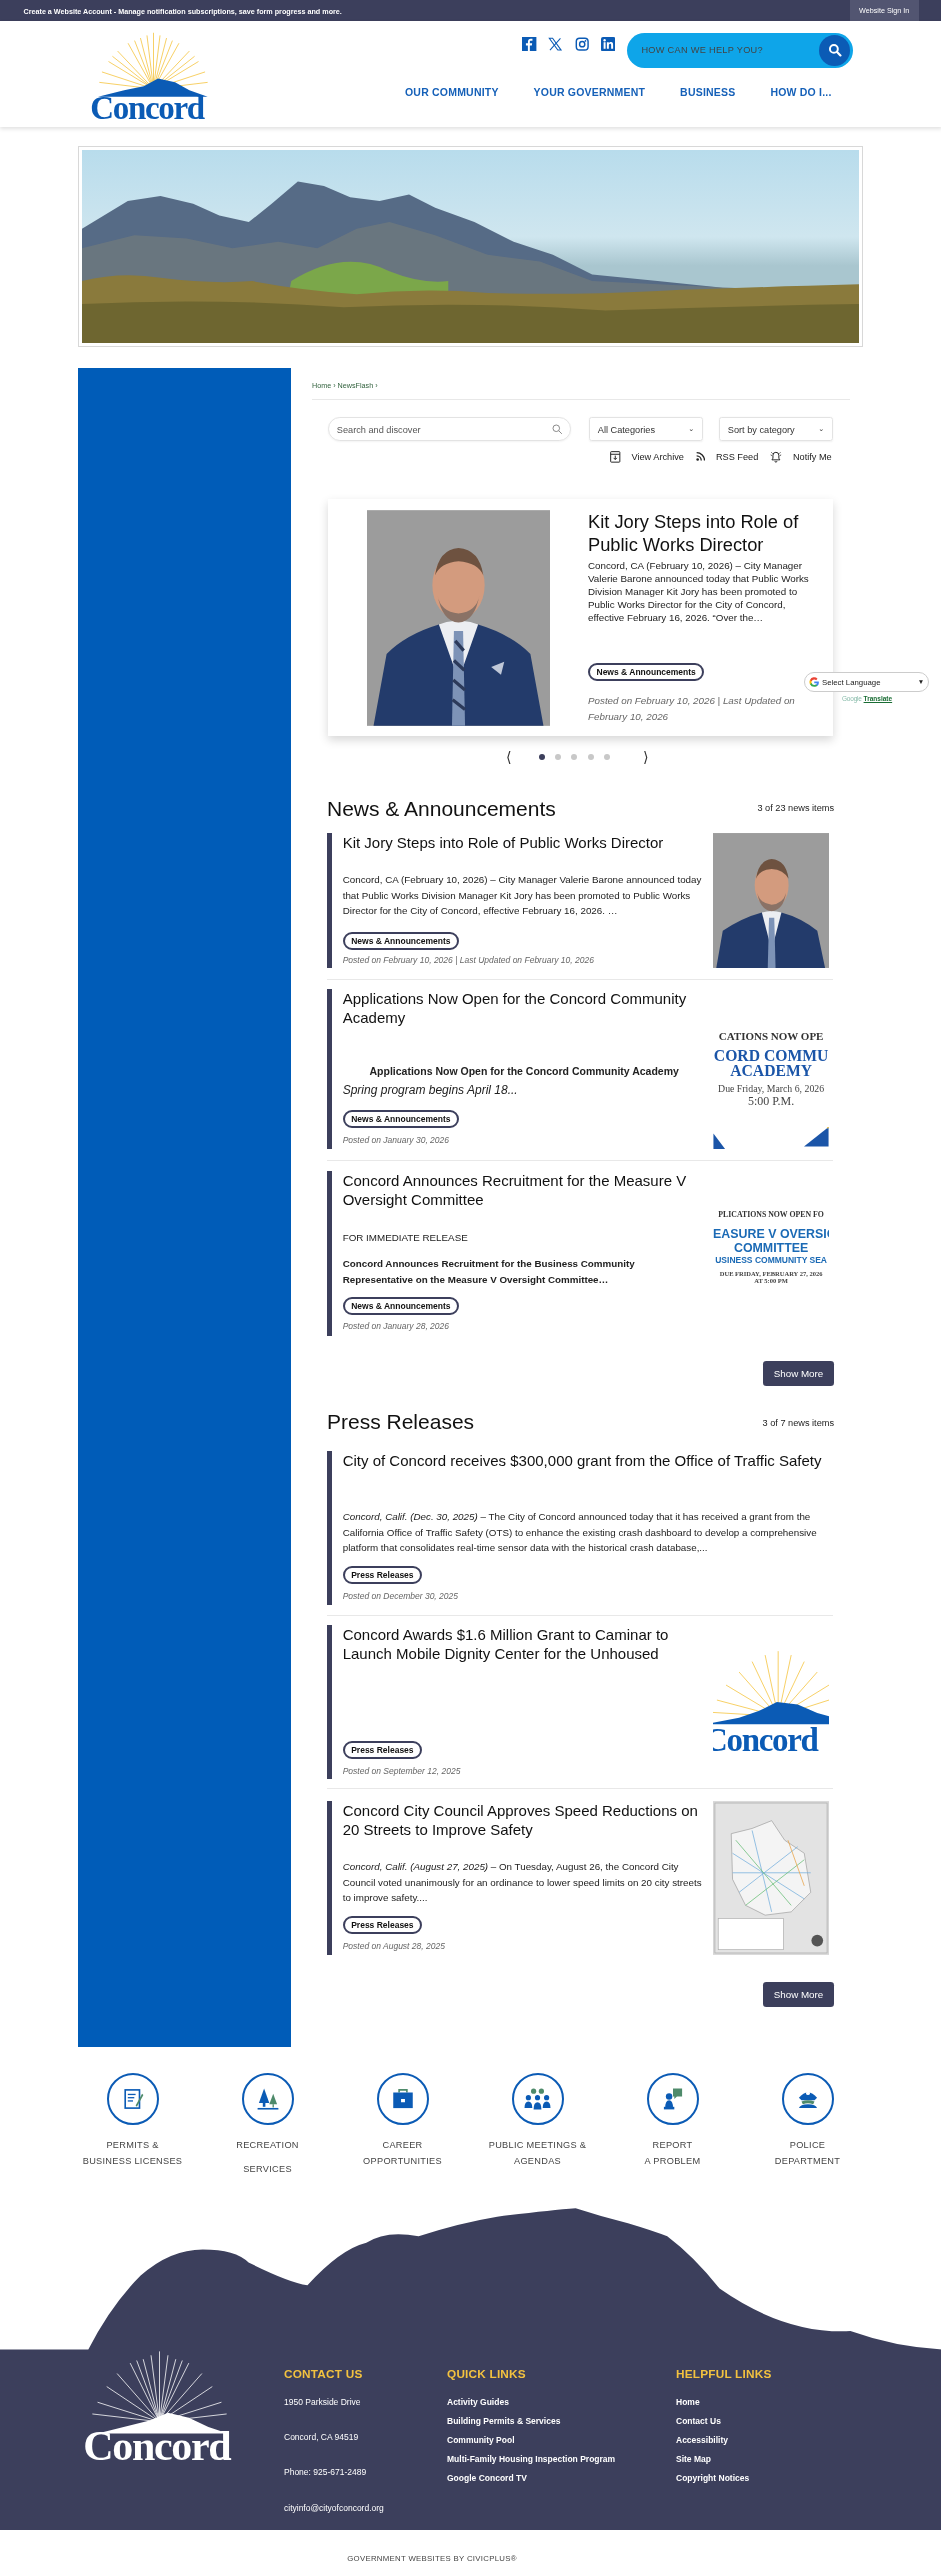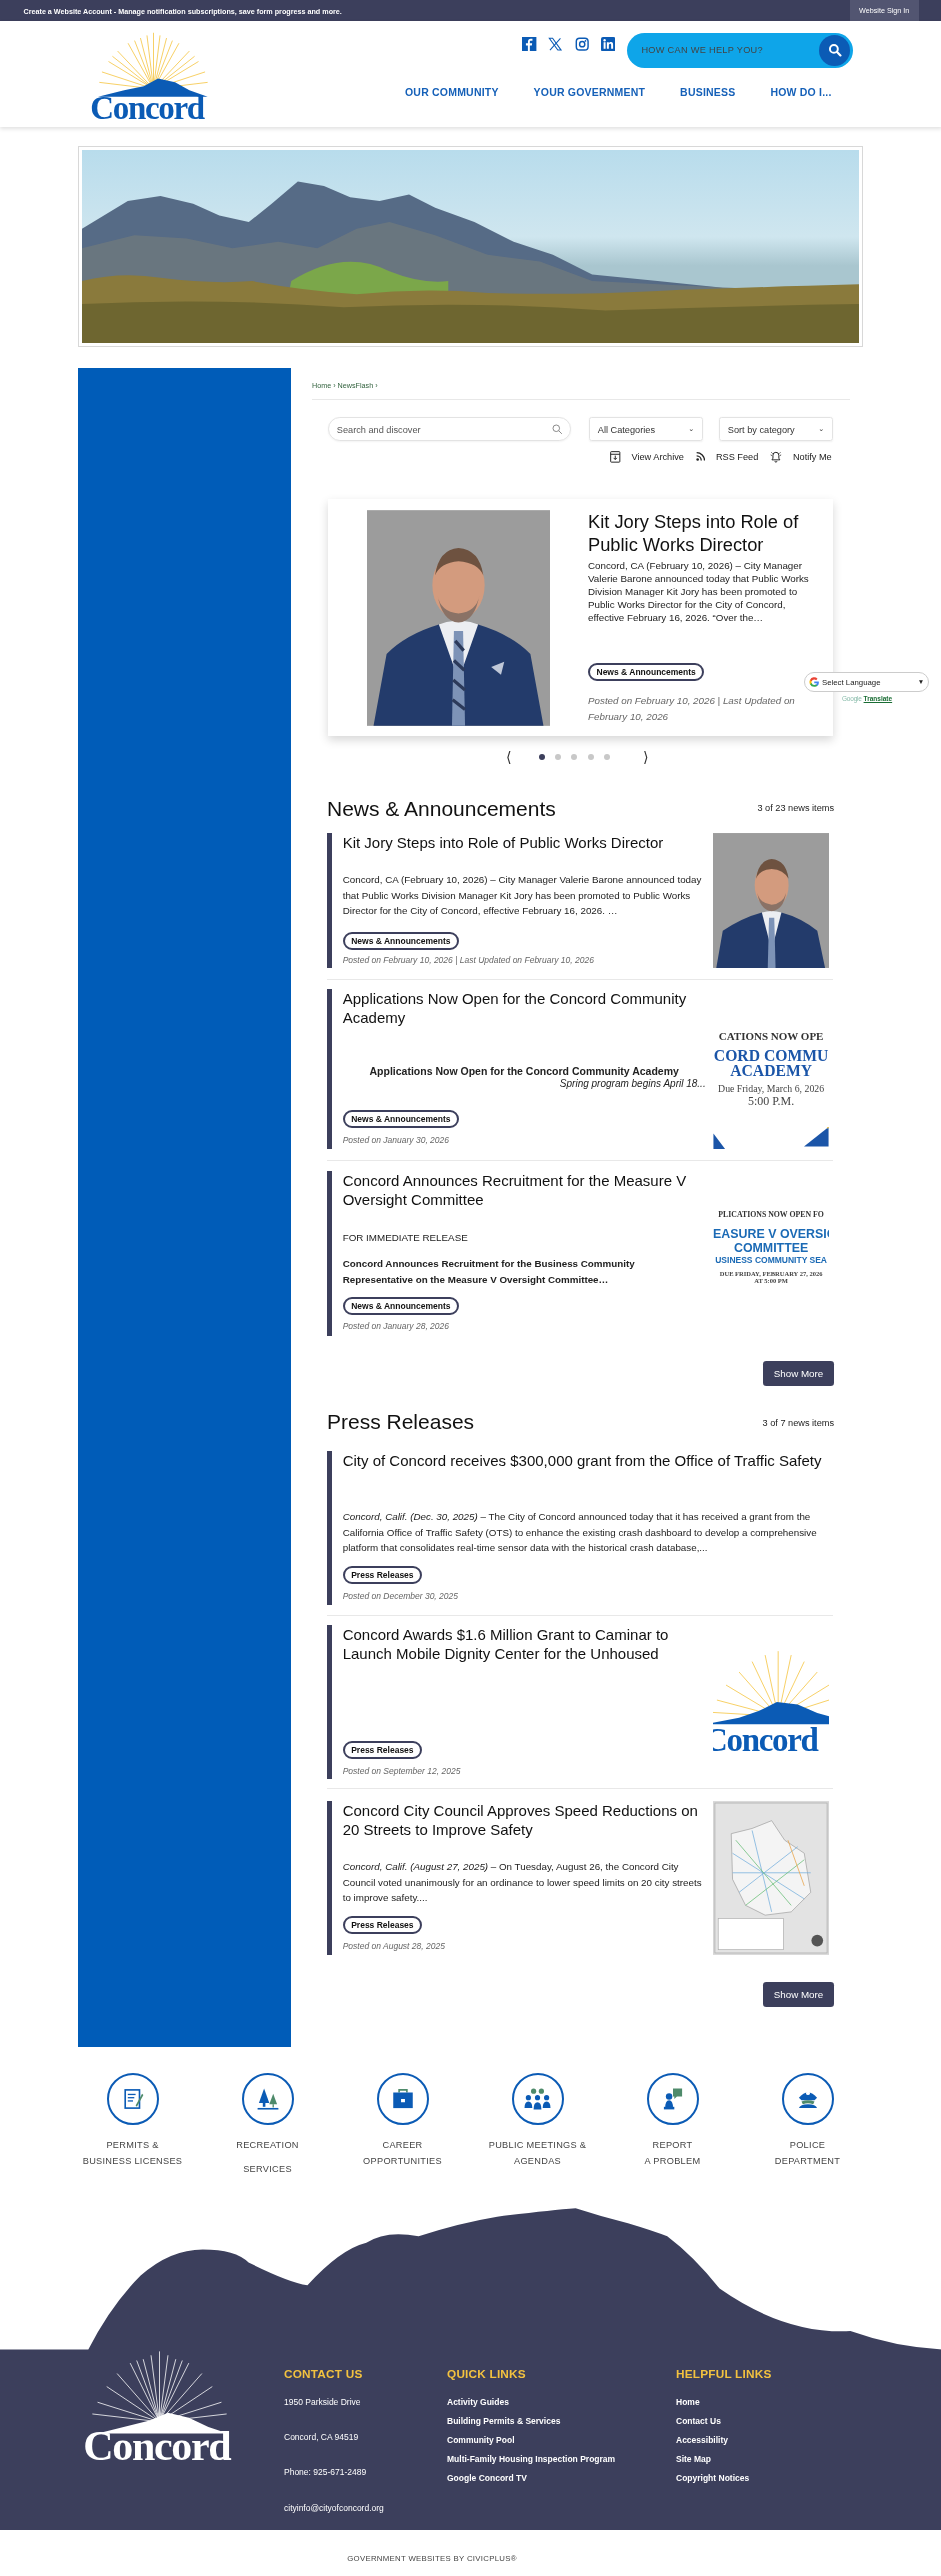--- a/index.html
+++ b/index.html
@@ -314,21 +314,21 @@
       <path d="M68 92 Q72 118 90 120 Q108 118 112 92 Q108 108 90 110 Q72 108 68 92Z" fill="#8a7266"></path>
     </svg>
   </div>
   <div class="sep" style="top:146px"></div>
 </div>
 
 <div class="item" style="top:989px;height:177px">
   <div class="bar" style="height:160px"></div>
   <a class="title">Applications Now Open for the Concord Community Academy</a>
   <div class="body" style="top:75px;text-align:center;width:363px;font-weight:bold;font-size:10.5px">Applications Now Open for the Concord Community Academy</div>
-  <div class="body" style="top:87px;text-align:right;width:363px;font-style:italic;font-size:10px">Spring program begins April 18...</div>
+  <div class="body" style="top:94px;text-align:left;width:363px;font-style:italic;font-size:12px">Spring program begins April 18...</div>
   <div class="pillwrap" style="top:121px"><span class="pill">News &amp; Announcements</span></div>
   <div class="meta" style="top:146px">Posted on January 30, 2026</div>
   <div class="thumb" style="height:160px;top:0;font-family:'Liberation Serif',serif;text-align:center;white-space:nowrap">
     <div style="margin-top:41px;font-size:11px;font-weight:bold;color:#333">CATIONS NOW OPE</div>
     <div style="margin-top:6.5px;font-size:15.7px;font-weight:bold;color:#1b55a8;line-height:14.4px">CORD COMMU</div>
     <div style="font-size:15.7px;font-weight:bold;color:#1b55a8;line-height:15.7px">ACADEMY</div>
     <div style="margin-top:3.9px;font-size:9.8px;color:#444">Due Friday, March 6, 2026</div>
     <div style="font-size:12px;color:#444">5:00 P.M.</div>
     <svg width="116" height="22" viewBox="0 0 178 34" style="position:absolute;left:0;bottom:0">
         <path d="M0 10 L18 34 L0 34Z" fill="#1b55a8"></path>

